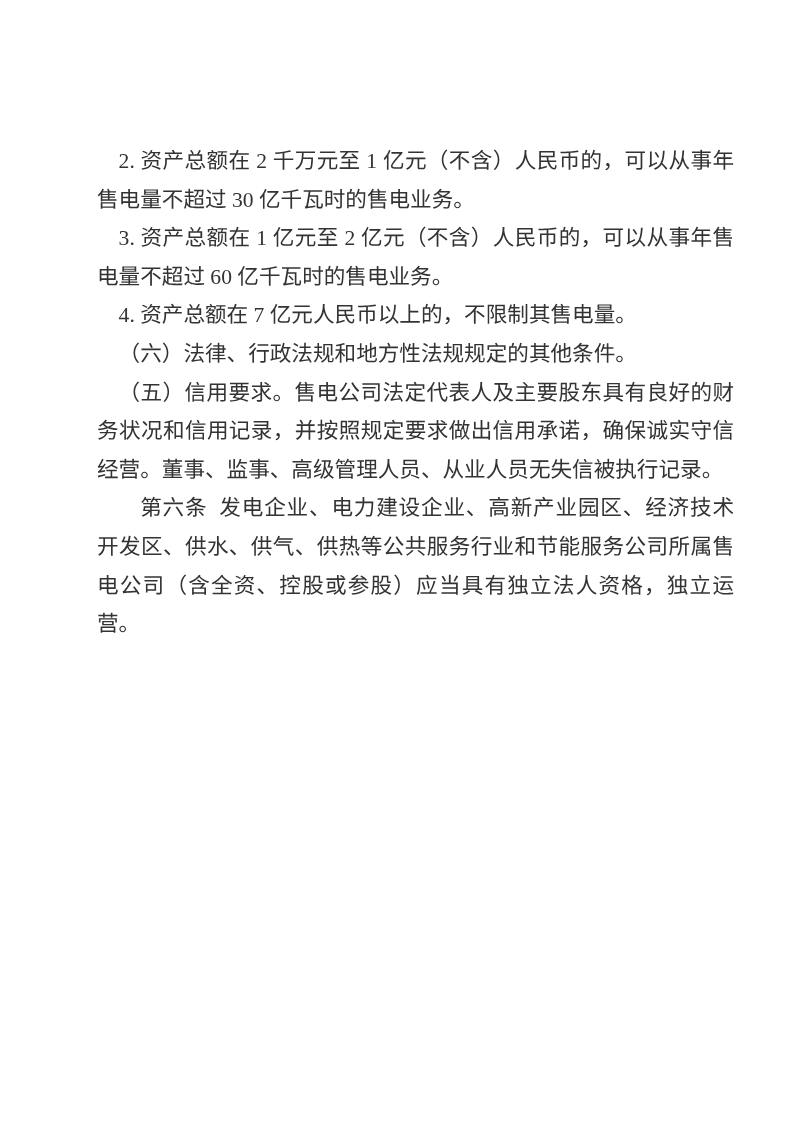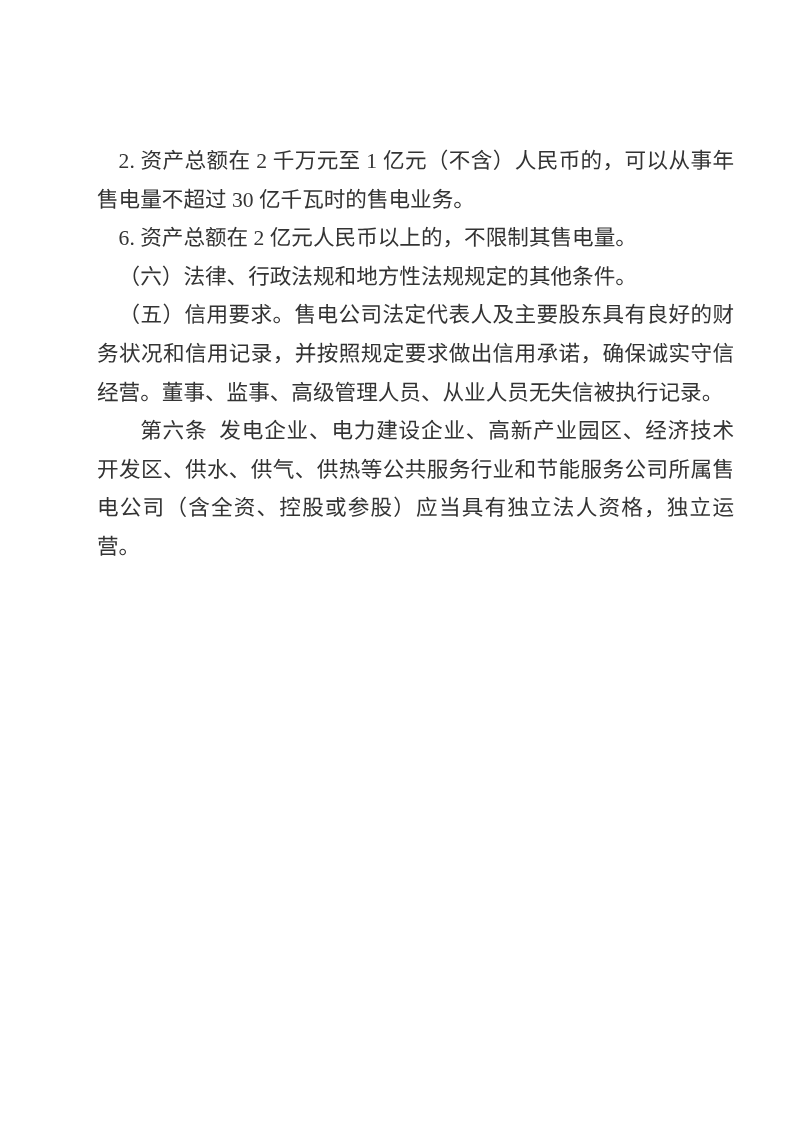--- a/index.html
+++ b/index.html
@@ -37,22 +37,23 @@
     margin-right: 0.55em;
   }
 </style>
 </head>
 <body>
 
 <div class="page">
 
   <p class="para">2. 资产总额在 2 千万元至 1 亿元（不含）人民币的，可以从事年售电量不超过 30 亿千瓦时的售电业务。</p>
 
+  <p class="para">3. 资产总额在 1 亿元至 2 亿元（不含）人民币的，可以从事年售电量不超过 60 亿千瓦时的售电业务。</p>
 
-  <p class="para">6. 资产总额在 2 亿元人民币以上的，不限制其售电量。</p>
+  <p class="para">4. 资产总额在 7 亿元人民币以上的，不限制其售电量。</p>
 
 
 
   <p class="para">（六）法律、行政法规和地方性法规规定的其他条件。</p>
 
   <p class="para">（五）信用要求。售电公司法定代表人及主要股东具有良好的财务状况和信用记录，并按照规定要求做出信用承诺，确保诚实守信经营。董事、监事、高级管理人员、从业人员无失信被执行记录。</p>
 
   <p class="para article">
     <span class="lead">第六条</span><span>发电企业、电力建设企业、高新产业园区、经济技术开发区、供水、供气、供热等公共服务行业和节能服务公司所属售电公司（含全资、控股或参股）应当具有独立法人资格，独立运营。</span>
   </p>

